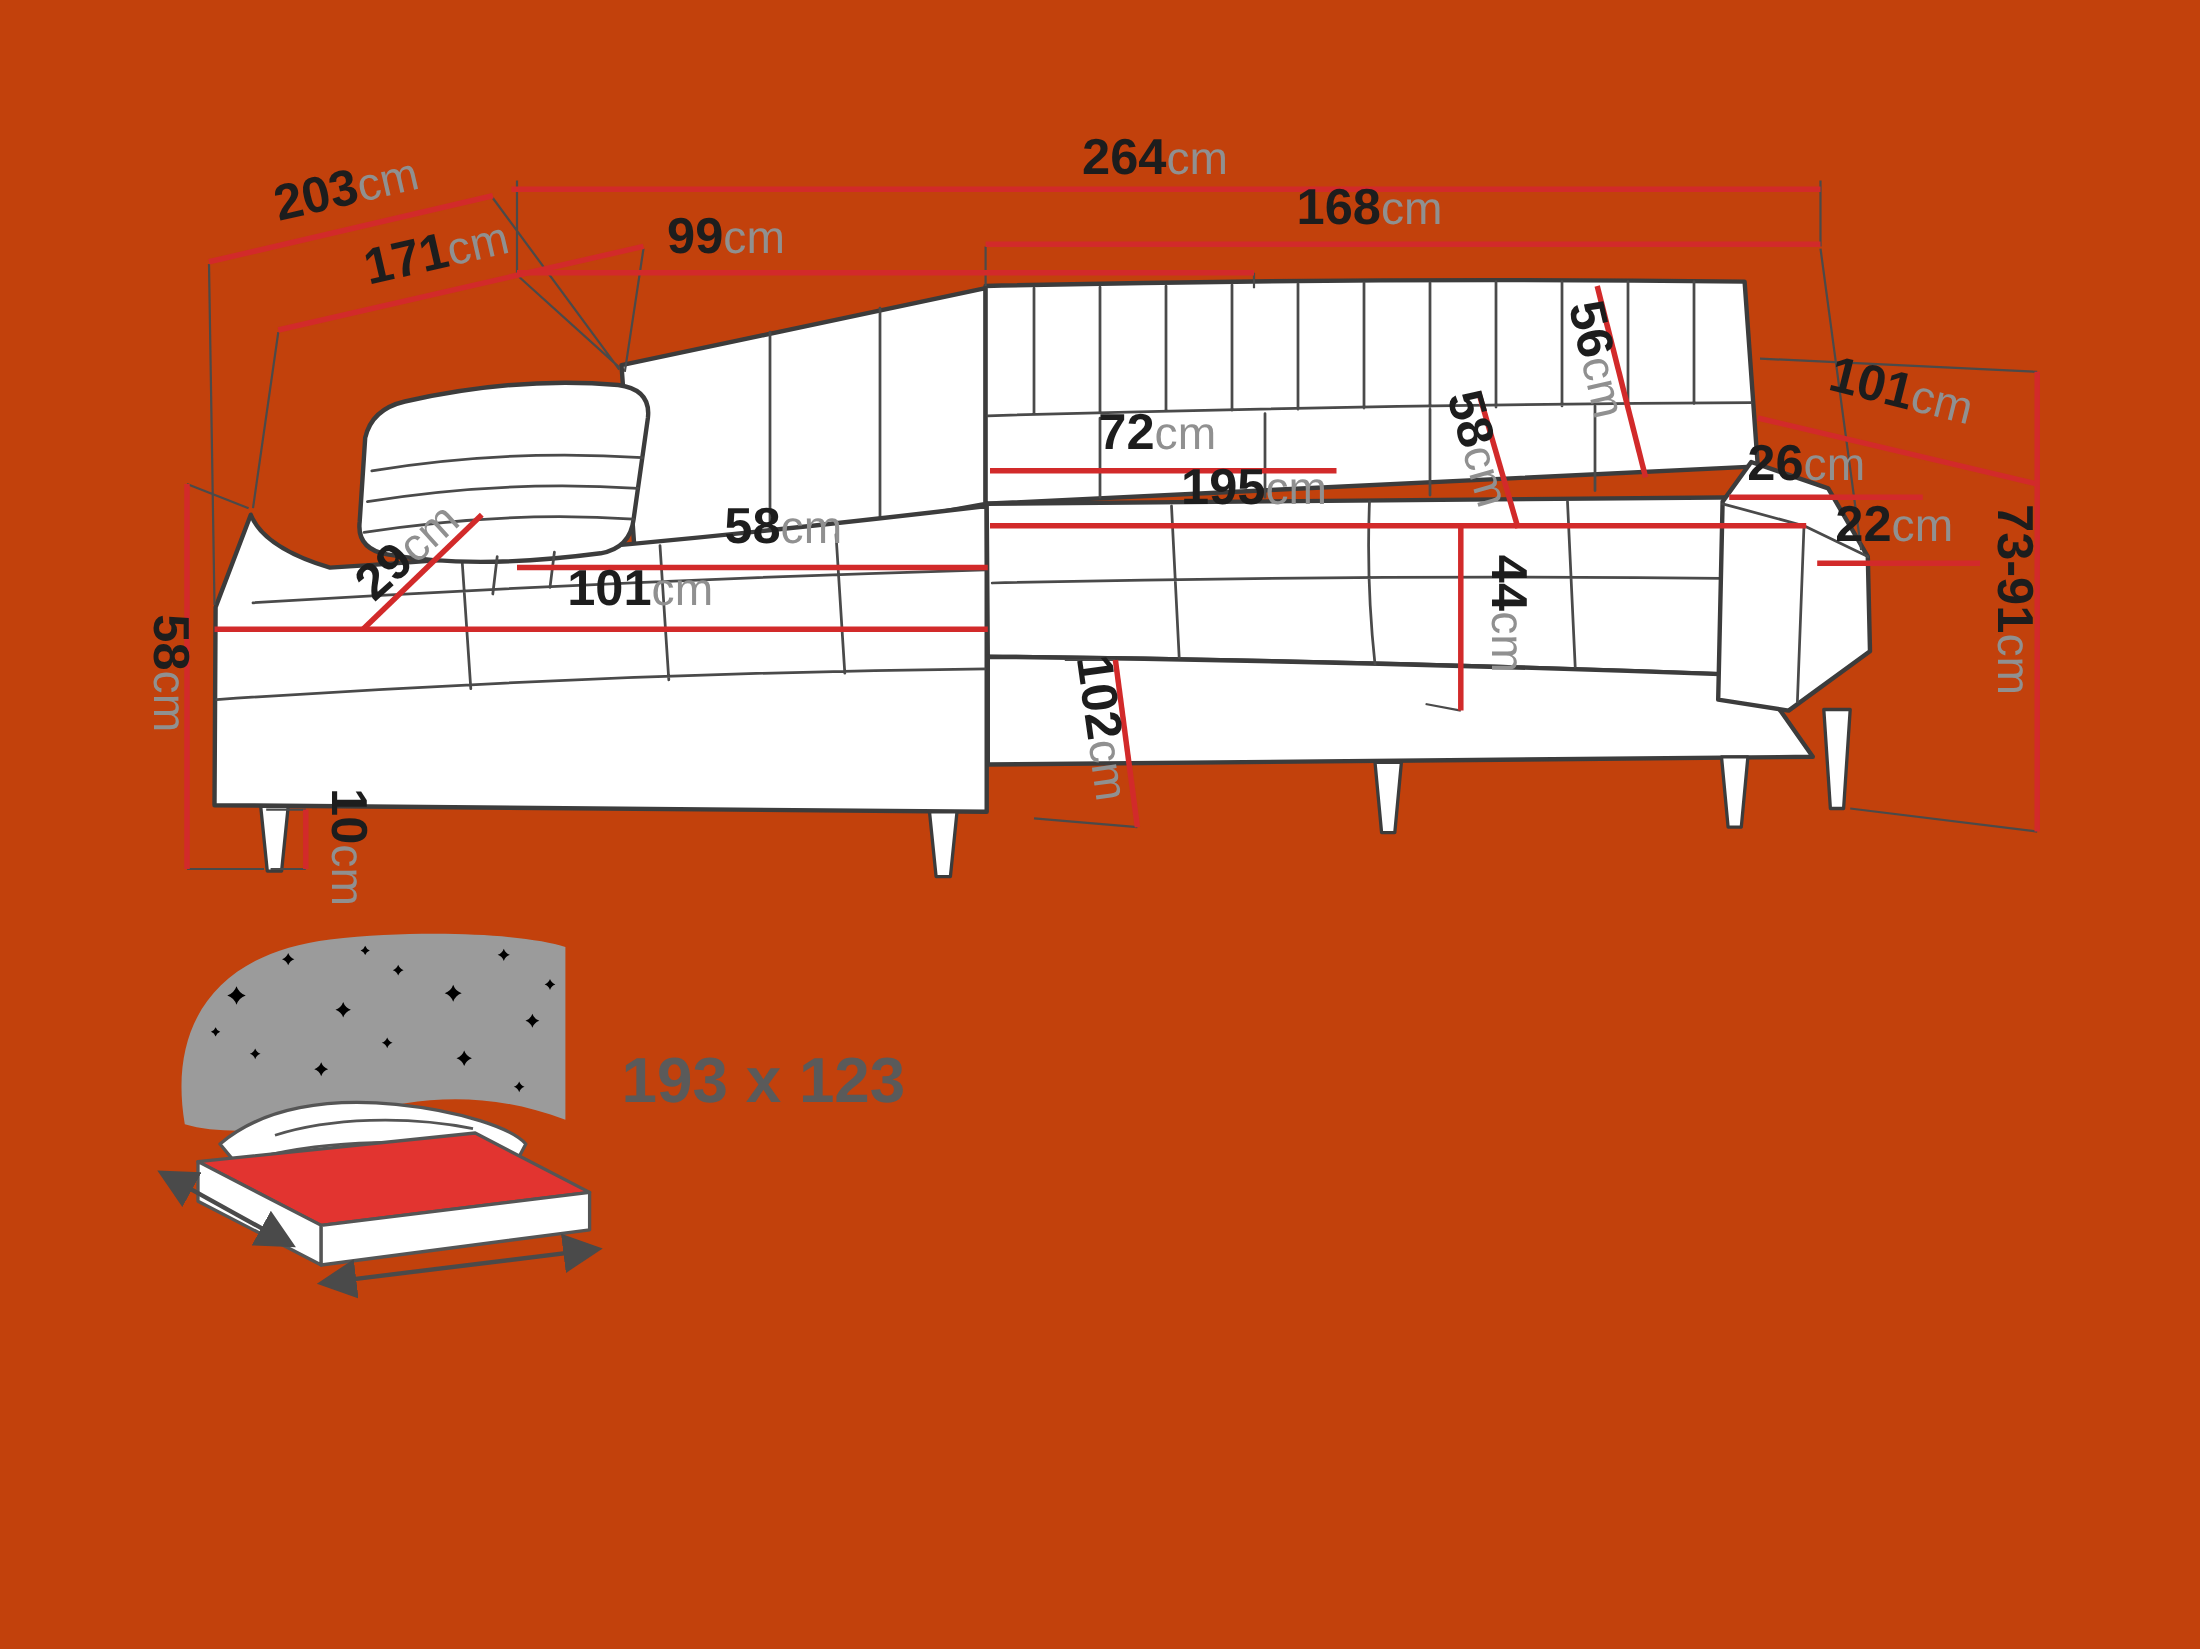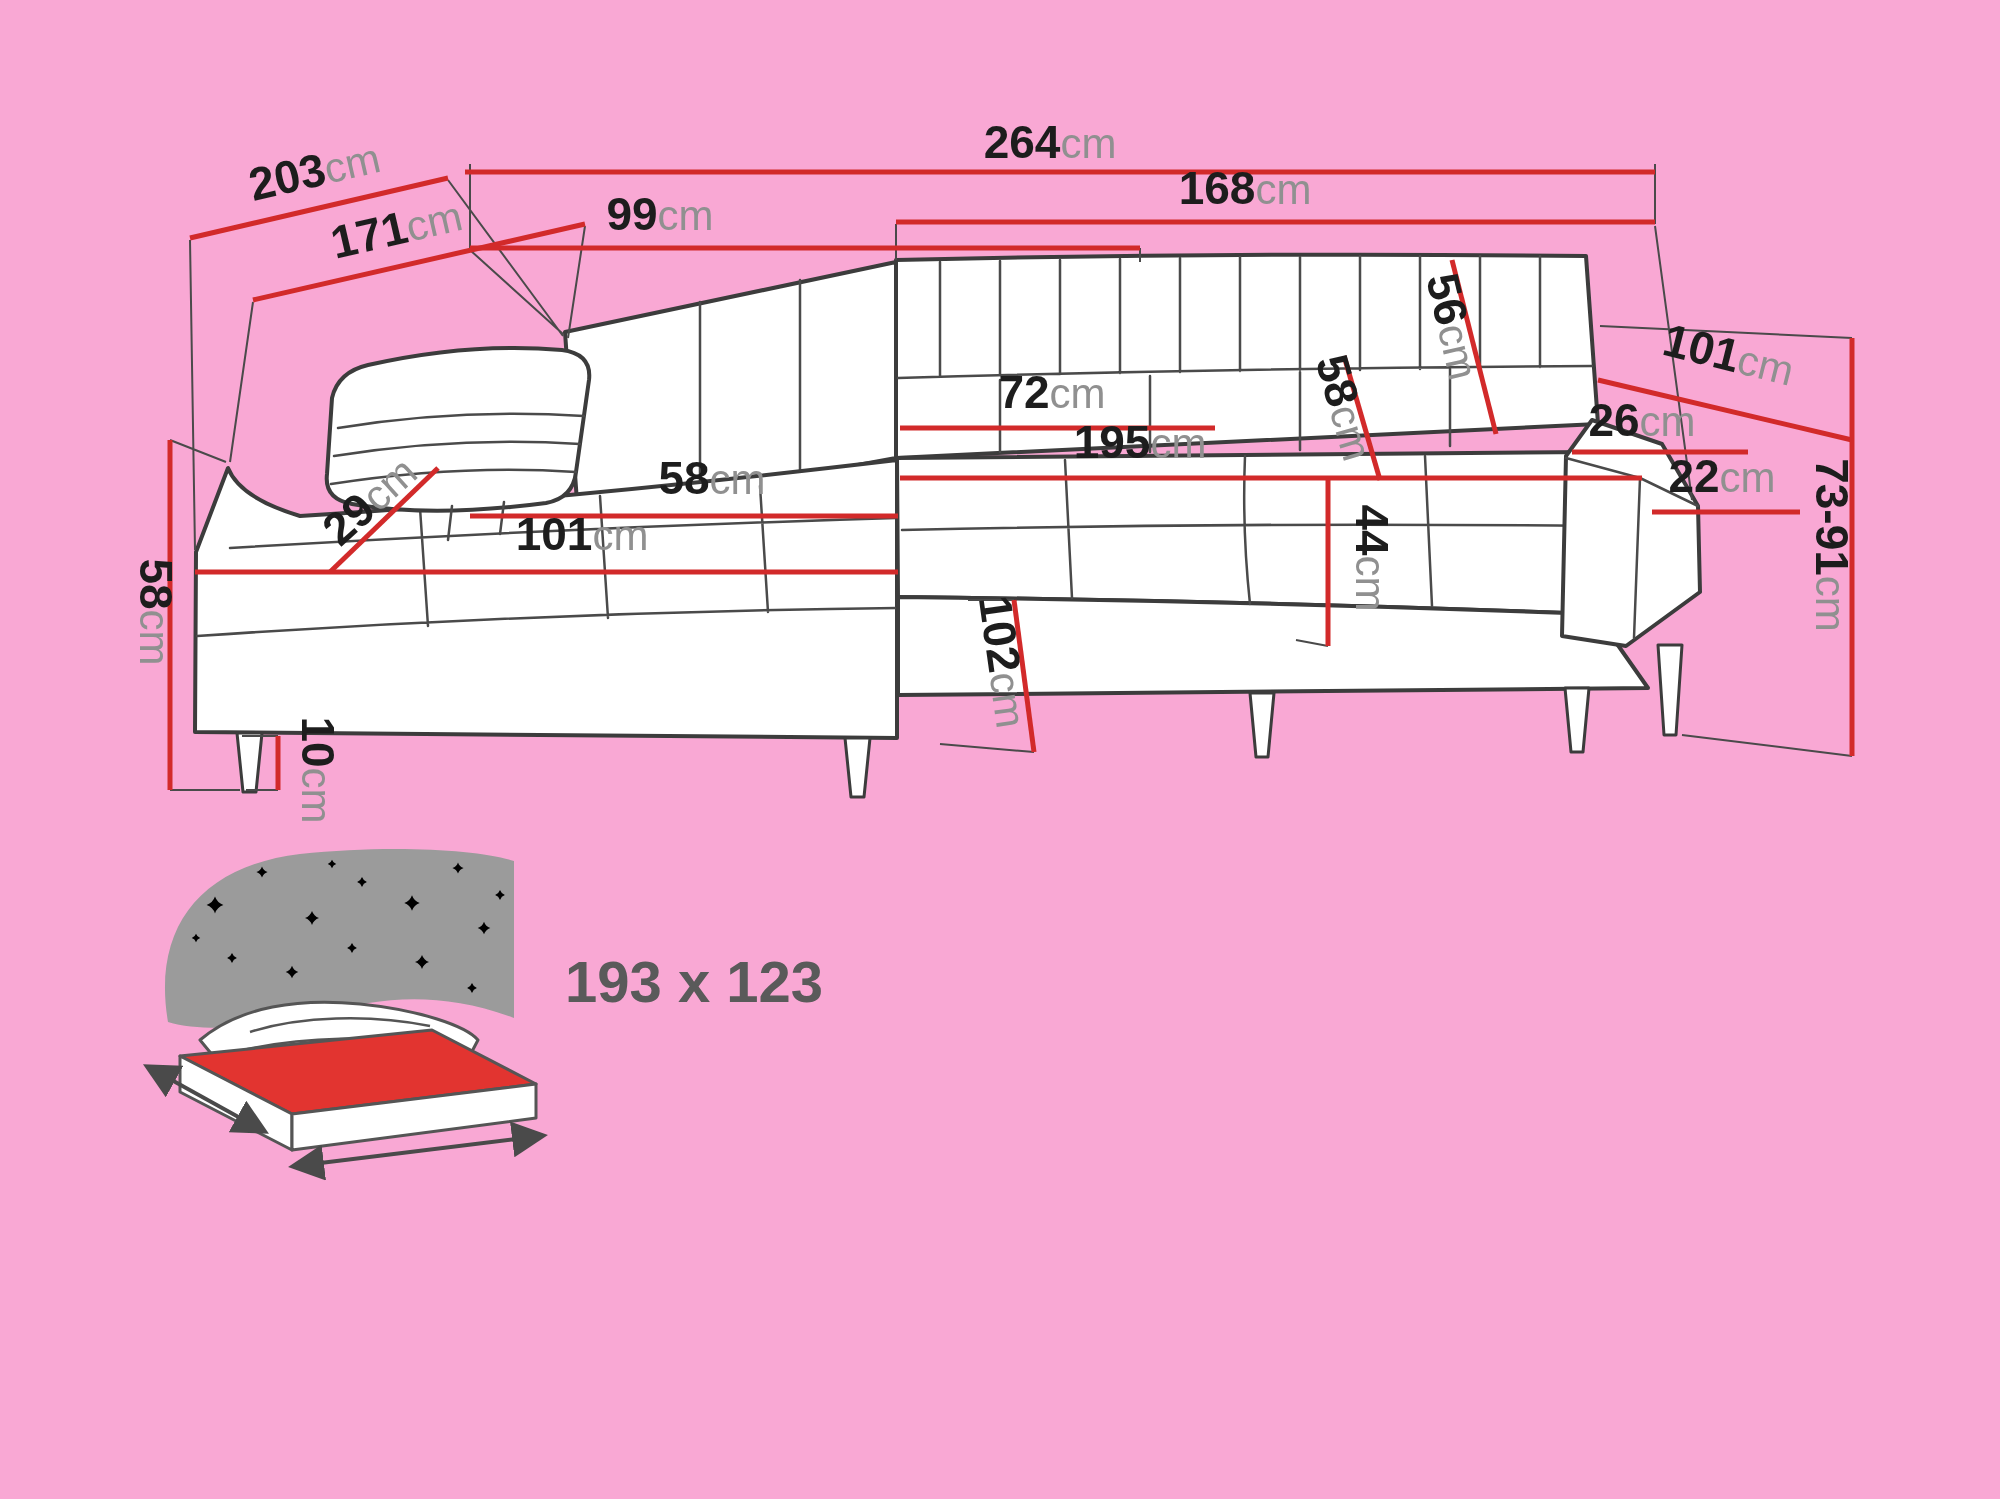--- a/index.html
+++ b/index.html
@@ -1,16 +1,16 @@
 <!DOCTYPE html>
 <html><head>
 <meta charset="utf-8">
 <style>
   html,body { margin:0; padding:0; background:#ffffff; }
-  .page { position:relative; width:2000px; height:1499px; background:#f9a8d4; overflow:hidden; }
+  .page { position:relative; width:2000px; height:1499px; background:#c2410c; overflow:hidden; }
   svg { display:block; }
   svg text { font-family:"Liberation Sans","DejaVu Sans",sans-serif; }
   .num  { font-size:46px; font-weight:bold; fill:#1d1d1d; }
   .unit { font-size:42px; font-weight:normal; fill:#909090; }
   .dim  { stroke:#d22a2a; stroke-width:5; fill:none; }
   .ext  { stroke:#4a4a4a; stroke-width:2; fill:none; }
   .body { fill:#ffffff; stroke:#3c3c3c; stroke-width:4; stroke-linejoin:round; }
   .detail { fill:none; stroke:#4a4a4a; stroke-width:2.5; stroke-linecap:round; }
   .leg  { fill:#ffffff; stroke:#3c3c3c; stroke-width:3; stroke-linejoin:round; }
   .sleep-text { font-size:58px; font-weight:bold; fill:#5a5a5a; }

